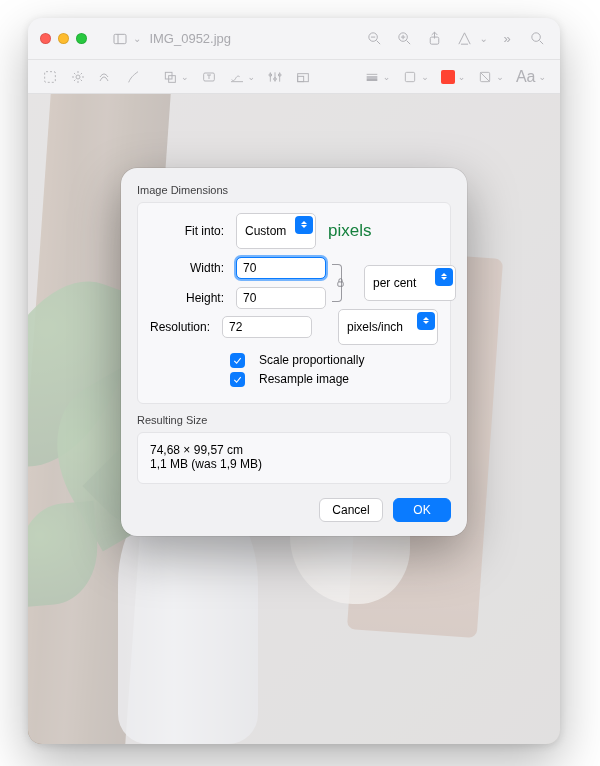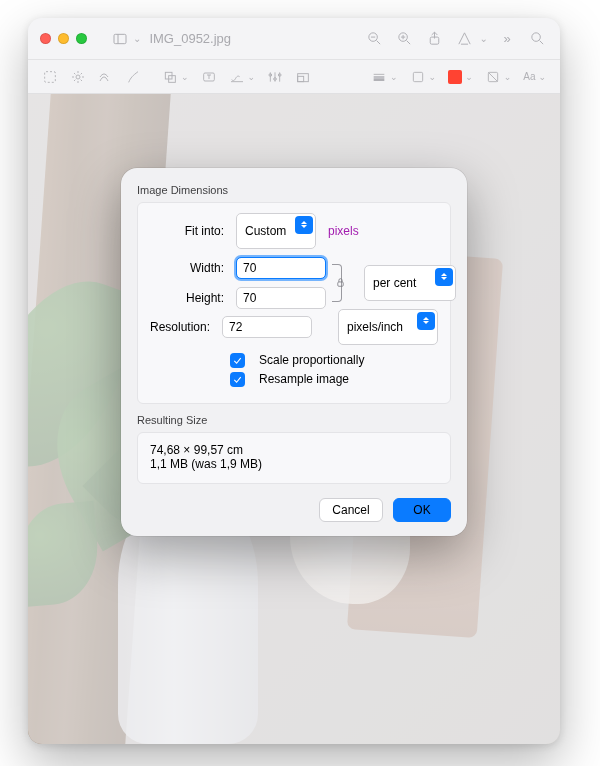--- a/index.html
+++ b/index.html
@@ -74,37 +74,37 @@
   }
   .sect{font-size:11px;color:#404042;margin-bottom:6px}
   .panel{background:#f8f8fa;border:1px solid #e4e4e7;border-radius:6px;padding:10px 12px 12px;margin-bottom:10px}
   .row{display:flex;align-items:center;margin-bottom:8px;min-height:22px;gap:12px}
   .row:last-child{margin-bottom:0}
   .row label{width:74px;text-align:right;color:#000;font-size:12px}
   .popup{position:relative;display:inline-flex;align-items:center;height:36px;background:#fff;border:1px solid #d0d0d4;border-radius:5px;padding:0 24px 0 8px;font-size:12px;min-width:80px}
   .popup .cap{position:absolute;right:2px;top:2px;width:18px;height:18px;background:#0a7bff;border-radius:4px;display:flex;flex-direction:column;align-items:center;justify-content:center}
   .popup .cap::before{content:"";border-left:3px solid transparent;border-right:3px solid transparent;border-bottom:3px solid #fff;margin-bottom:1px}
   .popup .cap::after{content:"";border-left:3px solid transparent;border-right:3px solid transparent;border-top:3px solid #fff}
-  .unit{font-size:12px;color:#a21caf}
+  .unit{font-size:17px;color:#15803d}
   .tf{height:22px;background:#fff;border:1px solid #d0d0d4;border-radius:5px;padding:0 6px;font-size:12px;width:90px}
   .tf.focus{outline:3px solid rgba(10,123,255,.55);outline-offset:-1px;border-color:#0a7bff}
   .linkcol{display:flex;flex-direction:column;align-items:center;justify-content:center;width:18px}
   .linkbracket{width:10px;height:38px;border:1.4px solid #9a9aa0;border-left:none;border-radius:0 4px 4px 0;position:relative}
   .lockwrap{position:relative;left:2px}
   .lockwrap svg{width:13px;height:13px;stroke:#7b7b81;fill:none;stroke-width:1.5}
   .chk{display:flex;align-items:center;gap:14px;font-size:12px;margin-left:80px;margin-bottom:4px}
   .chkbox{width:15px;height:15px;border-radius:4px;background:#0a7bff;display:flex;align-items:center;justify-content:center}
   .chkbox svg{width:11px;height:11px;stroke:#fff;stroke-width:2.4;fill:none}
   .reslabel{font-size:11px;color:#404042;margin-bottom:6px}
   .respanel{background:#f8f8fa;border:1px solid #e4e4e7;border-radius:6px;padding:10px 12px 12px;font-size:12px;color:#000;margin-bottom:14px}
   .respanel div{}
   .respanel div:last-child{margin-bottom:0}
   .btnrow{display:flex;justify-content:flex-end;gap:10px}
   .btn{height:24px;min-width:64px;border-radius:6px;border:1px solid #d0d0d4;background:#fff;font-size:12px;display:flex;align-items:center;justify-content:center;cursor:default}
-  .btn.primary{background:#0a7bff;border-color:#0a7bff;color:#000000;min-width:58px}
+  .btn.primary{background:#0a7bff;border-color:#0a7bff;color:#ffffff;min-width:58px}
   .whrows{display:flex;align-items:center;gap:6px}
   .whleft{display:flex;flex-direction:column;gap:8px}
 </style>
 </head>
 <body>
 
 <div class="shadow">
 
   <div class="titlebar">
     <div class="traffic">
@@ -253,21 +253,21 @@
           <span class="pickchev">⌄</span>
         </div>
       <div class="t2i">
           <svg viewBox="0 0 24 24">
             <rect x="5" y="5" width="14" height="14" rx="2"></rect>
             <line x1="5" y1="5" x2="19" y2="19"></line>
           </svg>
           <span class="pickchev">⌄</span>
         </div>
       <div class="t2i">
-          <span style="font-size:10px">Aa</span>
+          <span style="font-size:16px">Aa</span>
           <span class="pickchev">⌄</span>
         </div>
     </div>
   </div>
 
   <div class="canvas">
     <div class="ribbon"></div>
     <div class="wood"></div>
     <div class="vase"></div>
     <div class="flower"></div>

